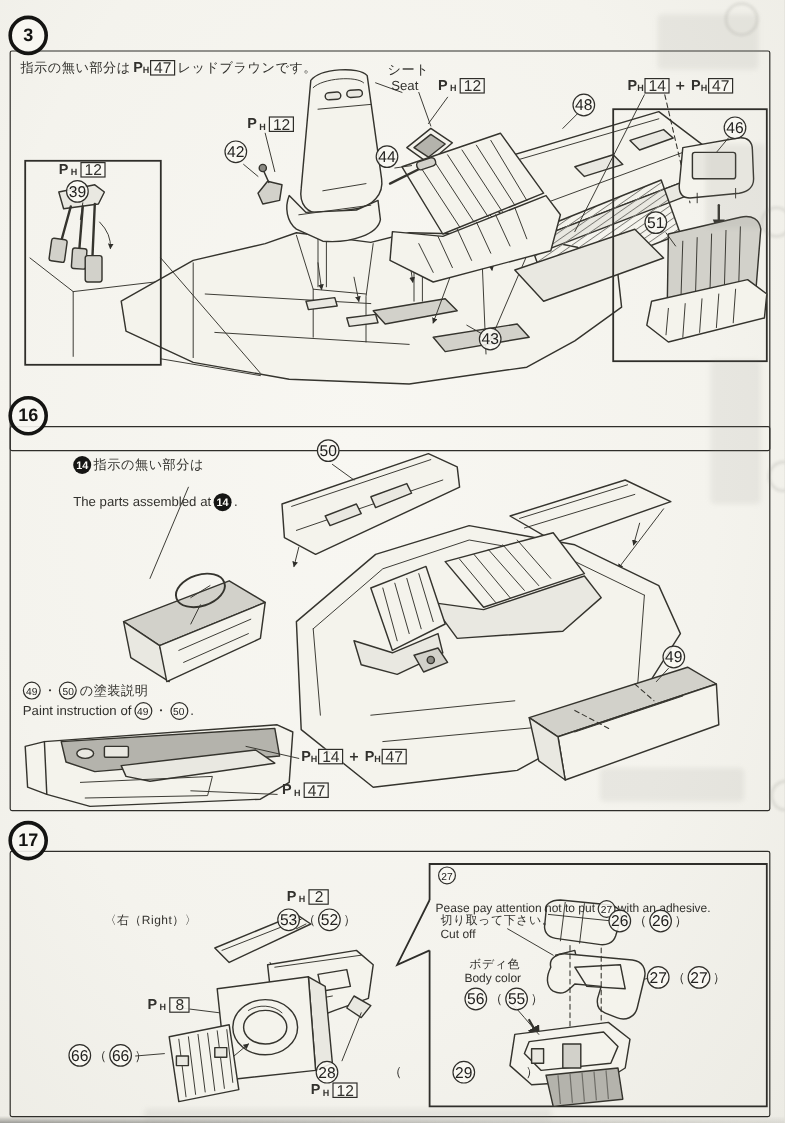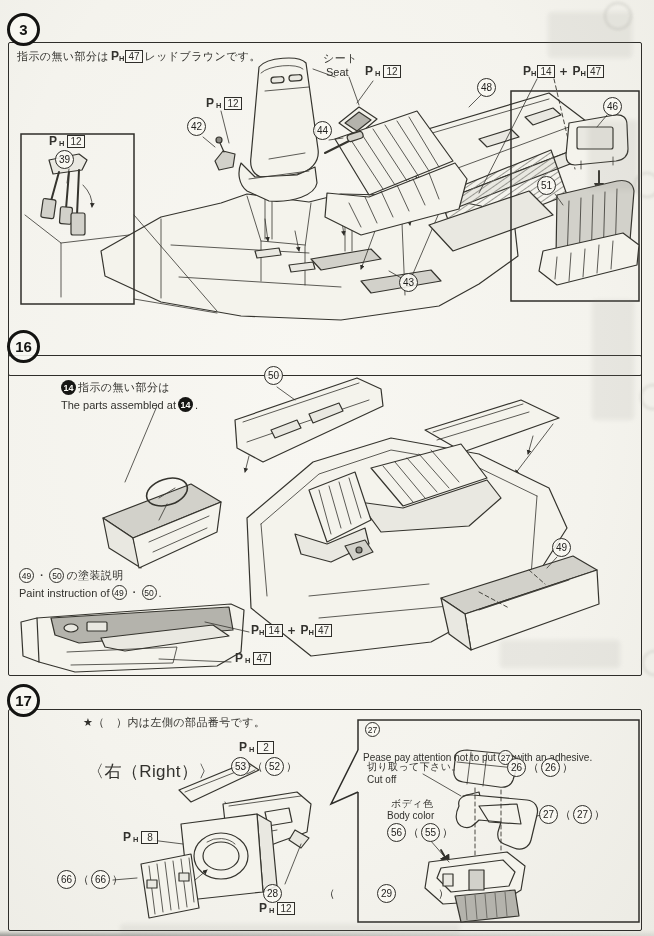--- a/index.html
+++ b/index.html
@@ -12,29 +12,29 @@
            display:flex;align-items:center;justify-content:center;font-size:15px;font-weight:700;
            background:rgba(248,247,242,.9);color:#141412;z-index:5;}
   .lbl{position:absolute;white-space:nowrap;display:inline-flex;align-items:center;gap:2px;z-index:4;}
   .stack{position:absolute;z-index:4;}
   .stack .row{display:flex;align-items:center;gap:2px;white-space:nowrap;}
   .jp{font-size:11px;letter-spacing:.4px;}
   .en{font-size:11px;}
   .sm10{font-size:10px;}
   .cnum{box-sizing:border-box;flex:none;display:inline-flex;width:19px;height:19px;
         border:1.4px solid #2f2e2a;border-radius:50%;align-items:center;justify-content:center;
-        font-size:10px;background:rgba(249,248,243,.88);color:#232220;}
+        font-size:13px;background:rgba(249,248,243,.88);color:#232220;}
   .cnum.smc{width:15px;height:15px;font-size:8.5px;border-width:1.2px;}
   .bnum{flex:none;display:inline-flex;width:15px;height:15px;background:#161614;color:#fbfaf6;
         border-radius:50%;align-items:center;justify-content:center;font-size:9px;font-weight:700;}
   .par{font-size:11px;}
   .paint{display:inline-flex;align-items:flex-start;white-space:nowrap;}
   .paint .pp{font-size:12px;font-weight:700;line-height:1;}
   .paint .ph{font-size:7.5px;font-weight:700;line-height:1;margin-top:5px;}
-  .paint .pn{display:inline-block;border:1.1px solid #2f2e2a;font-size:10px;line-height:11px;
+  .paint .pn{display:inline-block;border:1.1px solid #2f2e2a;font-size:13px;line-height:11px;
              padding:0 2px;margin-left:1px;min-width:11px;text-align:center;
              background:rgba(249,248,243,.9);font-weight:400;}
   .plus{font-size:12px;font-weight:700;margin:0 1px;}
   svg .ln{stroke:#35342e;stroke-width:1.2;fill:none;stroke-linejoin:round;stroke-linecap:round;}
   svg .bd{stroke:#2f2e2a;stroke-width:1.5;fill:none;}
   svg .thin{stroke-width:.8;}
   svg .dash{stroke-dasharray:4 3;stroke-width:.9;}
   svg .f0{fill:#f4f3ec;} svg .f1{fill:#e9e8e1;} svg .f2{fill:#d2d1ca;}
   svg .f3{fill:#b4b3ac;} svg .f4{fill:#8b8a84;}
   .ghost{position:absolute;border-radius:50%;border:2.5px solid rgba(125,124,118,.4);
@@ -305,21 +305,21 @@
         <path class="ln thin" d="M58,296 L168,291 L164,307 L62,309"></path>
         <path class="ln thin" d="M196,266 L240,276 M150,303 L222,306"></path>
       </g>
     </svg>
 
     <div class="stack" style="left:52px;top:24px;">
       <div class="row">
         <span class="bnum">14</span>
         <span class="jp">指示の無い部分は</span>
       </div>
-      <div class="row" style="margin-top:2px;justify-content:center;">
+      <div class="row" style="margin-top:16px;justify-content:center;">
         <span class="en">The parts assembled at </span>
         <span class="bnum">14</span>
         <span class="en">.</span>
       </div>
     </div>
 
     <span class="lbl cnum" style="left:255px;top:10px;">50</span>
     <span class="lbl cnum" style="left:543px;top:182px;">49</span>
 
     <div class="stack" style="left:10px;top:212px;">
@@ -435,22 +435,21 @@
         <path class="ln f0" d="M420,152 L498,142 L516,156 L512,180 L496,190 L434,194 L416,178 Z"></path>
         <path class="ln" d="M432,158 L494,150 L506,162 L500,176 L442,182 L428,168 Z" fill="#f6f5ef"></path>
         <rect class="ln f2" x="460" y="160" width="15" height="20"></rect>
         <rect class="ln f1" x="434" y="164" width="10" height="12"></rect>
         <path class="ln f3" d="M446,186 L506,180 L510,206 L452,212 Z"></path>
         <path d="M456,186 L458,210 M466,185 L468,209 M476,184 L478,208 M486,183 L488,207 M496,182 L498,206" stroke="#6f6e68" stroke-width="1"></path>
         <path class="ln thin" d="M414,122 L428,138 L440,152"></path>
       </g>
     </svg>
 
-    <span class="lbl jp" style="left:74px;top:5px;">★（　）内は左側の部品番号です。</span>
-    <span class="lbl jp" style="left:78px;top:50px;font-size:17px;">〈右（Right）〉</span>
+    <span class="lbl jp" style="left:78px;top:50px;font-size:10px;">〈右（Right）〉</span>
 
     <span class="lbl paint" style="left:230px;top:31px;">
         <span class="pp">P</span>
         <span class="ph">H</span>
         <span class="pn">2</span>
       </span>
     <span class="lbl" style="left:222px;top:47px;">
       <span class="cnum">53</span>
         <span class="par">（</span>
         <span class="cnum">52</span>

